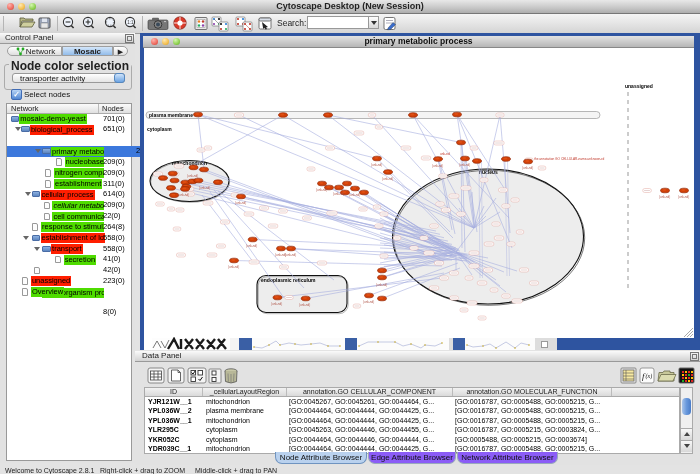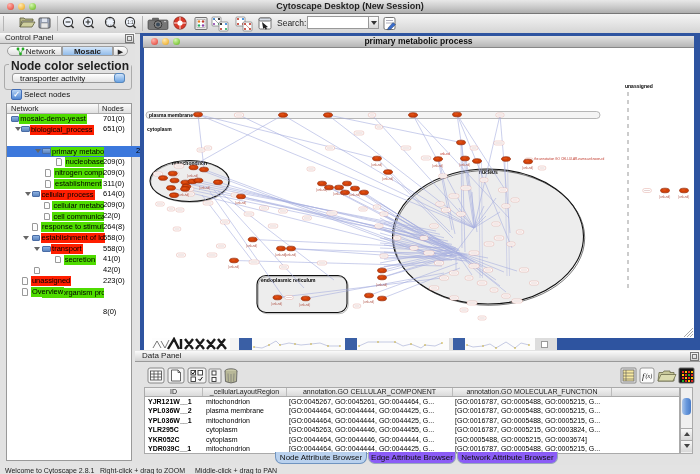--- a/index.html
+++ b/index.html
@@ -195,21 +195,21 @@
         <span class="num" style="left:96px;">311(0)</span>
       </div>
 <div class="trow" style="top:85.3px;">
         <div class="tri" style="left:18.0px;"></div>
         <div class="fold" style="left:24.8px;"></div>
         <span class="chip cr" style="position:absolute;left:33.5px;top:0.5px;max-width:62px;overflow:hidden;">cellular process</span>
         <span class="num" style="left:96px;">614(0)</span>
       </div>
 <div class="trow" style="top:96.1px;">
         <div class="leaf" style="left:36.7px;"></div>
-        <span class="chip cg" style="position:absolute;left:45.4px;top:0.5px;max-width:50px;overflow:hidden;">cellular metabo</span>
+        <span class="chip cg" style="position:absolute;left:45.4px;top:0.5px;max-width:50px;overflow:hidden;font-style:italic;">cellular metabo</span>
         <span class="num" style="left:96px;">209(0)</span>
       </div>
 <div class="trow" style="top:107.0px;">
         <div class="leaf" style="left:36.7px;"></div>
         <span class="chip cg" style="position:absolute;left:45.4px;top:0.5px;max-width:50px;overflow:hidden;">cell communicat</span>
         <span class="num" style="left:96px;">22(0)</span>
       </div>
 <div class="trow" style="top:117.8px;">
         <div class="leaf" style="left:25.3px;"></div>
         <span class="chip cg" style="position:absolute;left:34.0px;top:0.5px;max-width:61px;overflow:hidden;">response to stimul</span>

